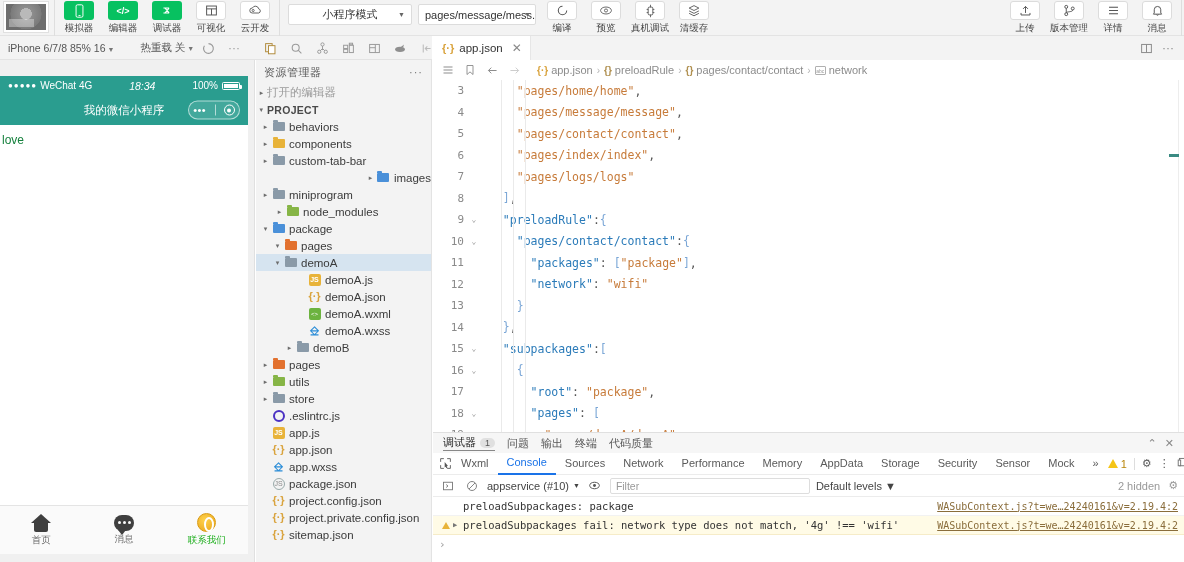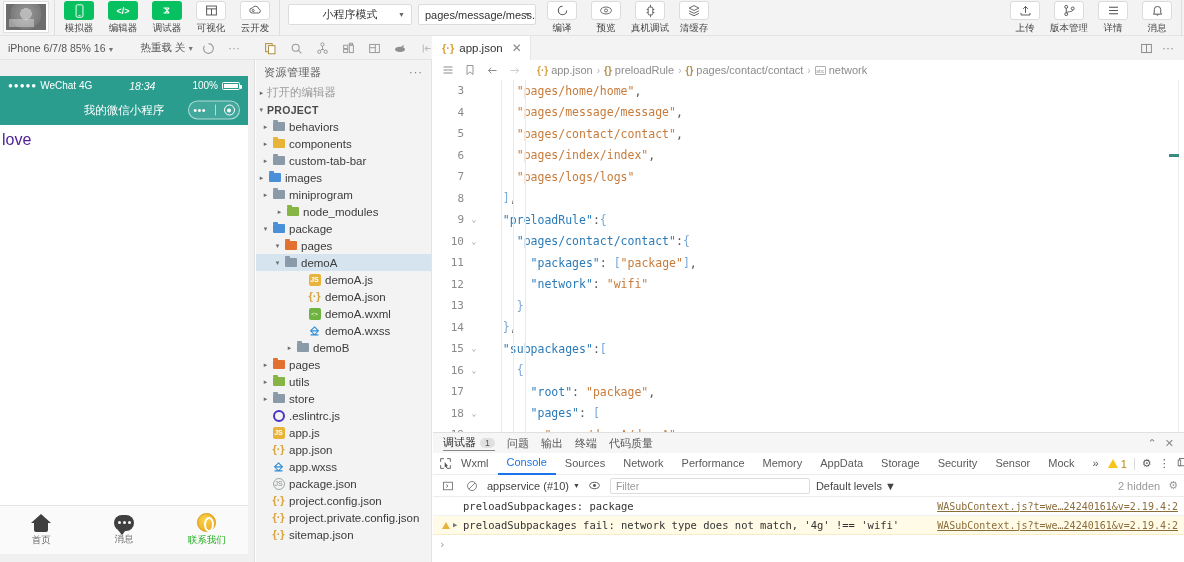--- a/index.html
+++ b/index.html
@@ -103,21 +103,21 @@
     position:absolute; right:8px; top:50%; transform:translateY(-50%);
     width:52px; height:19px; border:1px solid rgba(255,255,255,.6); border-radius:10px;
     display:flex; align-items:center; justify-content:space-around; background:rgba(255,255,255,.12);
   }
   .caps .dots { font-size:11px; letter-spacing:.5px; line-height:1; }
   .caps .divider { width:1px; height:11px; background:rgba(255,255,255,.6); }
   .caps .circ { width:11px; height:11px; border-radius:50%; border:1.5px solid #fff; display:flex; align-items:center; justify-content:center; }
   .caps .circ i { width:4px; height:4px; background:#fff; border-radius:50%; display:block; }
 
   .page-body { position:absolute; left:0; right:0; top:49px; bottom:49px; background:#fff; padding:6px 2px; }
-  .page-line { font-size:16px; color:#4c1d95; line-height:18px; }
+  .page-line { font-size:12px; color:#15803d; line-height:18px; }
 
   .tabbar {
     position:absolute; left:0; right:0; bottom:0; height:49px; background:#fafafa;
     border-top:1px solid #e4e4e4; display:flex; align-items:center;
   }
   .tabitem { flex:1; display:flex; flex-direction:column; align-items:center; justify-content:center; gap:2px; cursor:pointer; }
   .tabitem .tname { font-size:9.5px; color:#6b6b6b; }
   .tabitem.active .tname { color:#1aad19; }
   .ic-home { width:20px; height:18px; position:relative; }
   .ic-home::before { content:""; position:absolute; left:0; top:0; border-left:10px solid transparent; border-right:10px solid transparent; border-bottom:9px solid #3f3f3f; }
@@ -525,21 +525,21 @@
           </span>
           <span>components</span>
         </div>
         <div class="exp-row" style="padding-left: 4px;">
           <span class="arr">▸</span>
           <span class="fic">
             <span class="folder f-grey"></span>
           </span>
           <span>custom-tab-bar</span>
         </div>
-        <div class="exp-row" style="padding-left: 0;">
+        <div class="exp-row" style="padding-left: 20px; justify-content: flex-end;">
           <span class="arr">▸</span>
           <span class="fic">
             <span class="folder f-blue"></span>
           </span>
           <span>images</span>
         </div>
         <div class="exp-row" style="padding-left: 4px;">
           <span class="arr">▸</span>
           <span class="fic">
             <span class="folder f-grey"></span>

